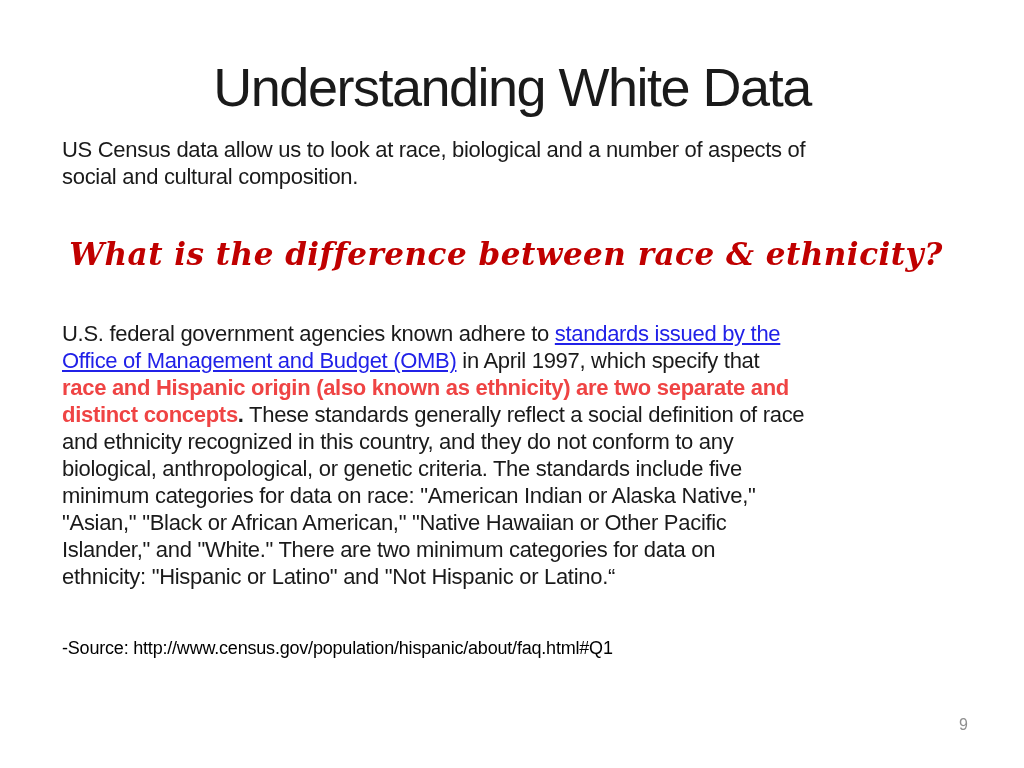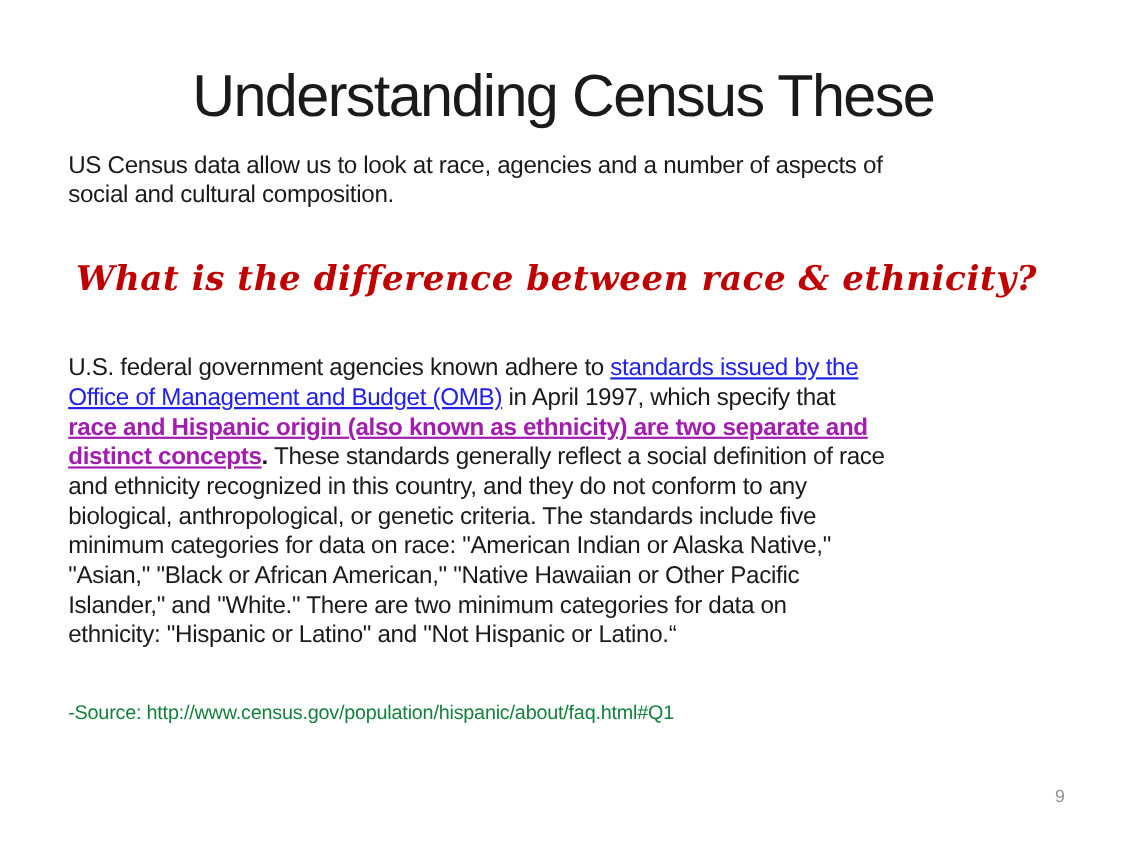--- a/index.html
+++ b/index.html
@@ -63,52 +63,51 @@
     line-height: 27px;
     letter-spacing: -0.3px;
     white-space: pre-wrap;
   }
   .link {
     color: #2121e8;
     text-decoration: underline;
     cursor: pointer;
   }
   .em-red {
-    color: #a21caf;
+    color: #ef4444;
     font-weight: 700;
-    text-decoration: underline;
   }
   .em-black {
     color: #1a1a1a;
     font-weight: 700;
   }
   .source {
     position: absolute;
     top: 638px;
     left: 62px;
     margin: 0;
     font-size: 18px;
     letter-spacing: -0.2px;
-    color: #15803d;
+    color: #000000;
   }
   .pagenum {
     position: absolute;
     top: 716px;
     right: 56px;
     font-size: 16px;
     color: #8f8f8f;
   }
 </style>
 </head>
 <body>
 
 <div class="slide">
-  <h1 class="title">Understanding Census These</h1>
+  <h1 class="title">Understanding White Data</h1>
 
-  <p class="intro">US Census data allow us to look at race, agencies and a number of aspects of
+  <p class="intro">US Census data allow us to look at race, biological and a number of aspects of
 social and cultural composition.</p>
 
   <p class="question">What is the difference between race &amp; ethnicity?</p>
 
   <p class="bodytext"><span>U.S. federal government agencies known adhere to </span><a class="link">standards issued by the
 Office of Management and Budget (OMB)</a><span> in April 1997, which specify that
 </span><span class="em-red">race and Hispanic origin (also known as ethnicity) are two separate and
 distinct concepts</span><span class="em-black">.</span><span> These standards generally reflect a social definition of race
 and ethnicity recognized in this country, and they do not conform to any
 biological, anthropological, or genetic criteria. The standards include five

